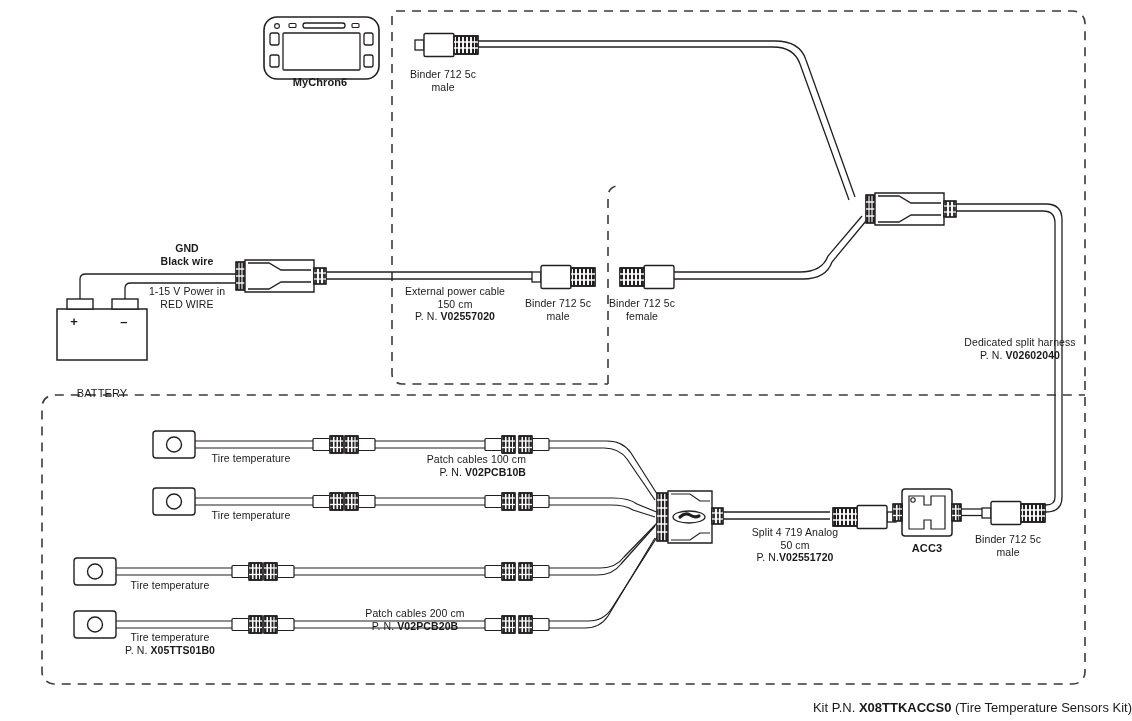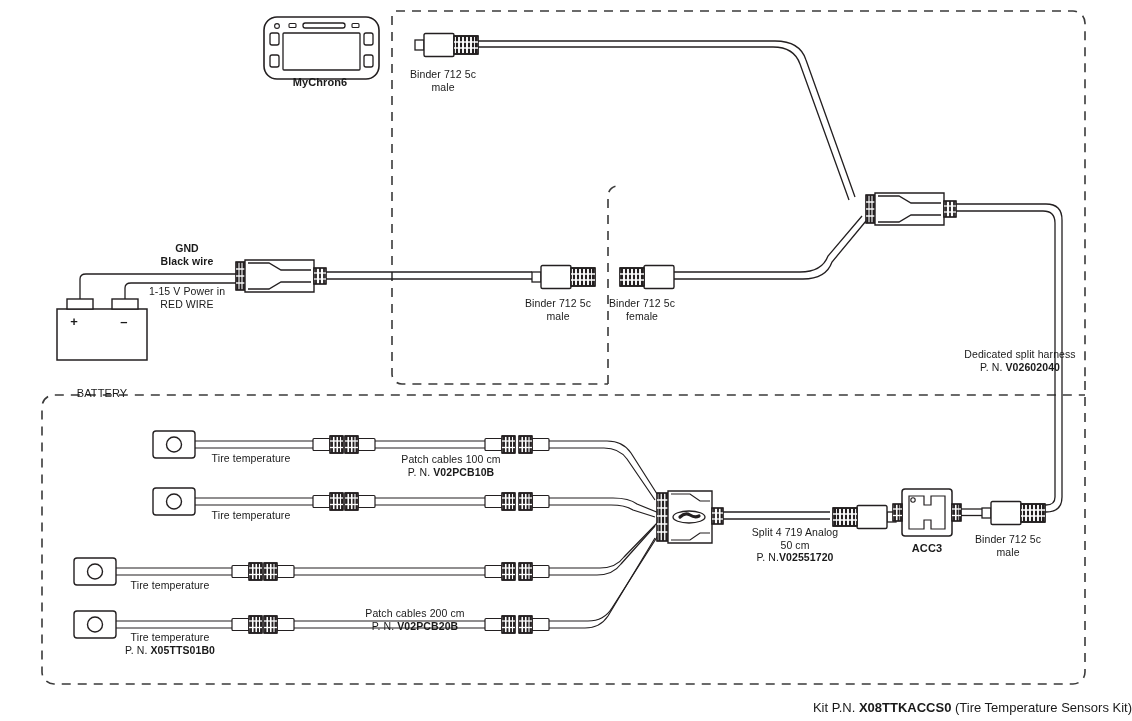--- a/index.html
+++ b/index.html
@@ -353,51 +353,56 @@
 <div class="lbl" style="left:52px;top:316px;font-size:13px;font-weight:bold;width:44px;text-align:center;">
   <span>+</span>
 </div>
 <div class="lbl" style="left:100px;top:316px;font-size:13px;font-weight:bold;width:48px;text-align:center;">
   <span>–</span>
 </div>
 <div class="lbl" style="left:57px;top:339px;width:90px;font-size:11px;margin-top:48px;">
   <span>BATTERY</span>
 </div>
 
+<div class="lbl" style="left:377px;top:285px;width:156px;">
+  <div>External power cable</div>
+  <div>150 cm</div>
+  <div><span>P. N. </span><span class="pn">V02557020</span></div>
+</div>
 
 <div class="lbl" style="left:498px;top:297px;width:120px;">
   <div>Binder 712 5c</div>
   <div>male</div>
 </div>
 
 <div class="lbl" style="left:582px;top:297px;width:120px;">
   <div>Binder 712 5c</div>
   <div>female</div>
 </div>
 
-<div class="lbl" style="left:925px;top:348px;width:190px;">
+<div class="lbl" style="left:925px;top:336px;width:190px;">
   <div>Dedicated split harness</div>
   <div><span>P. N. </span><span class="pn">V02602040</span></div>
 </div>
 
 <div class="lbl" style="left:198px;top:452px;width:106px;">
   <span>Tire temperature</span>
 </div>
 <div class="lbl" style="left:198px;top:509px;width:106px;">
   <span>Tire temperature</span>
 </div>
 <div class="lbl" style="left:117px;top:579px;width:106px;">
   <span>Tire temperature</span>
 </div>
 <div class="lbl" style="left:117px;top:631px;width:106px;">
   <div>Tire temperature</div>
   <div><span>P. N. </span><span class="pn">X05TTS01B0</span></div>
 </div>
 
-<div class="lbl" style="left:376px;top:453px;width:150px;">
+<div class="lbl" style="left:376px;top:453px;width:150px;text-align:right;">
   <div>Patch cables 100 cm</div>
   <div><span>P. N. </span><span class="pn">V02PCB10B</span></div>
 </div>
 
 <div class="lbl" style="left:340px;top:607px;width:150px;">
   <div>Patch cables 200 cm</div>
   <div><span>P. N. </span><span class="pn">V02PCB20B</span></div>
 </div>
 
 <div class="lbl" style="left:717px;top:526px;width:156px;">

